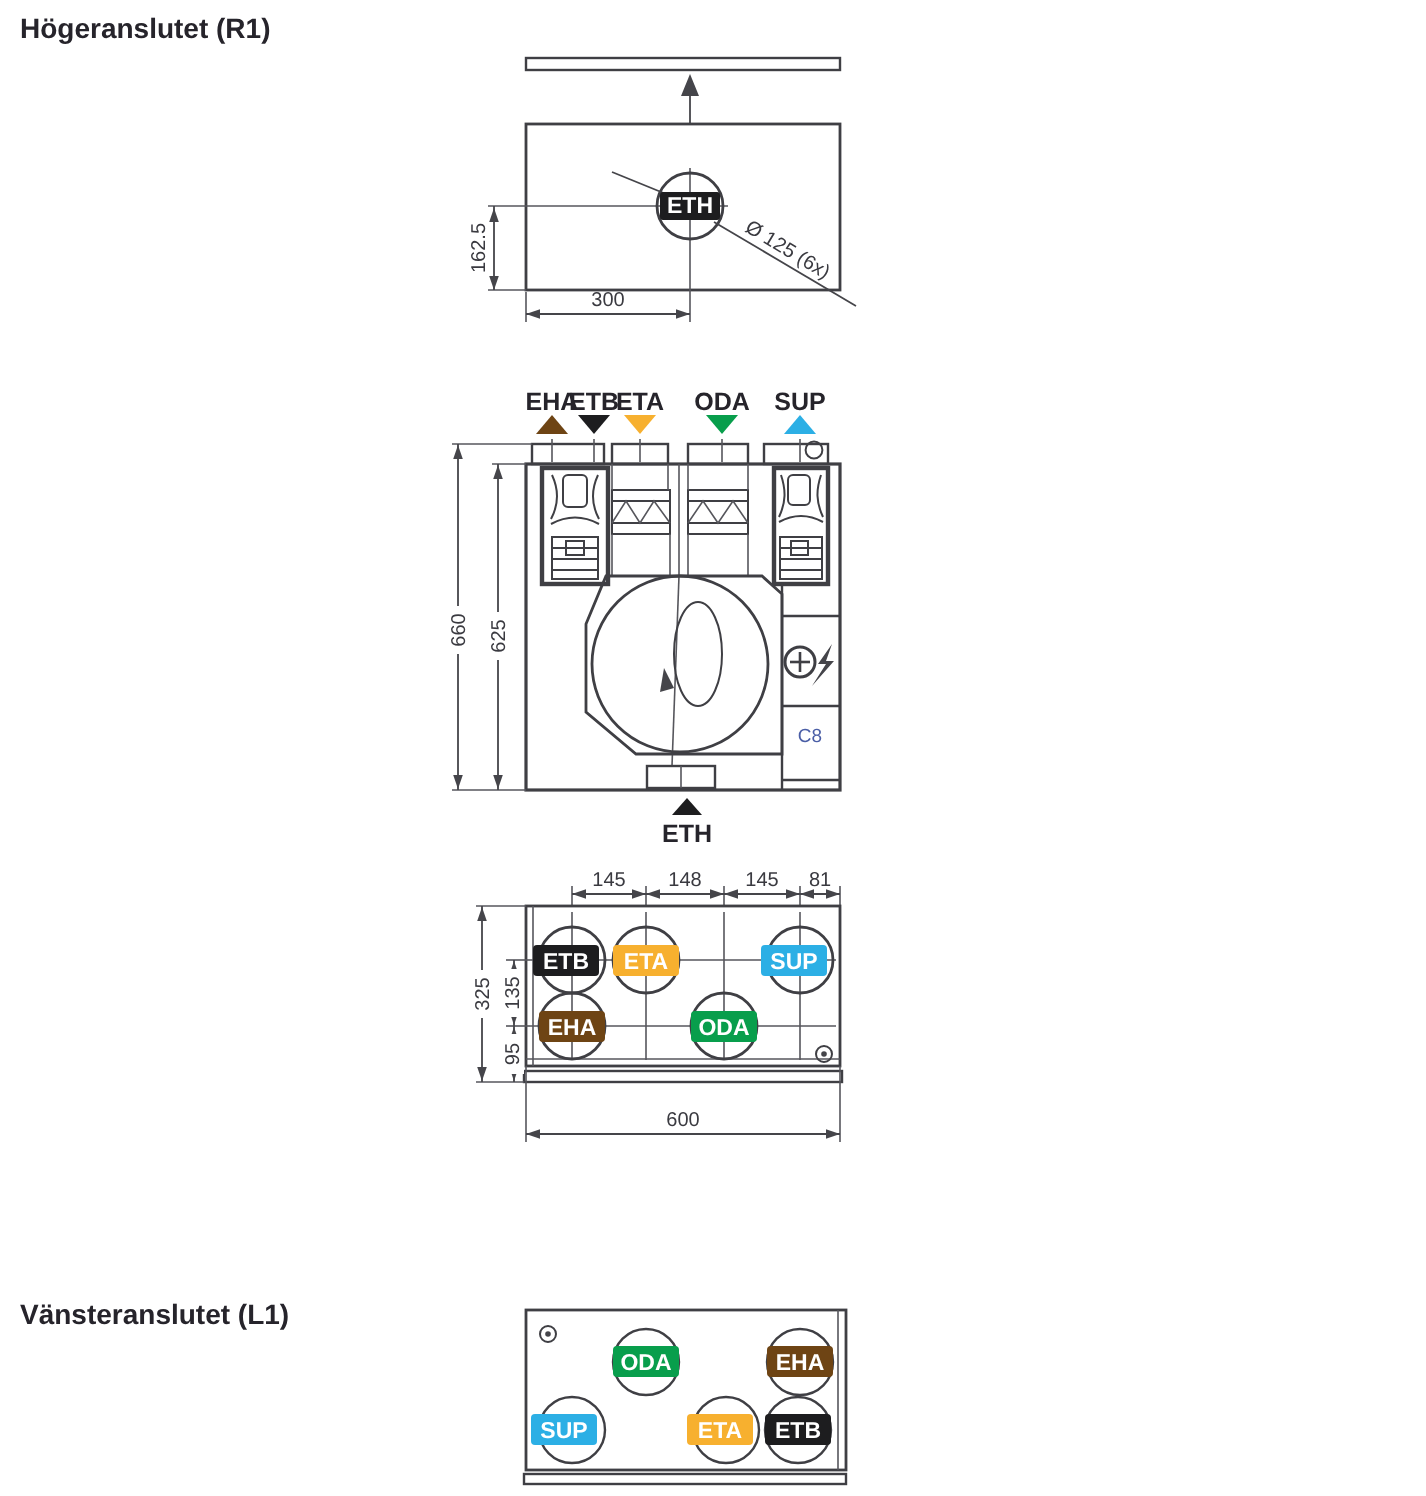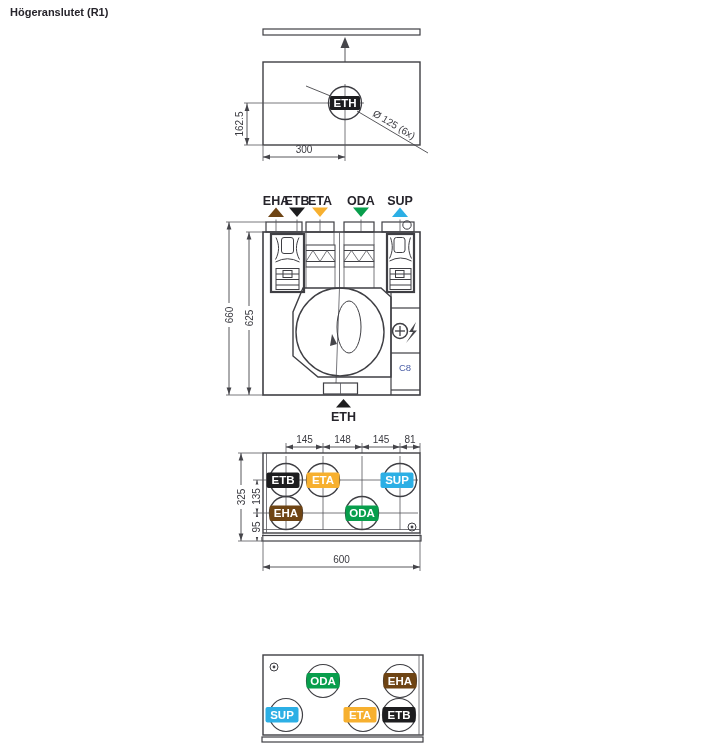--- a/index.html
+++ b/index.html
@@ -1,18 +1,18 @@
 <!DOCTYPE html>
 <html><head>
 <meta charset="utf-8">
 <style>
   html,body{margin:0;padding:0;background:#fff;}
   #page{position:relative;width:713px;height:748px;background:#ffffff;overflow:hidden;
         font-family:"Liberation Sans",sans-serif;}
-  .heading{position:absolute;left:10px;font-size:11px;font-weight:700;color:#26242b;}
+  .heading{position:absolute;left:10px;font-size:14px;font-weight:700;color:#26242b;}
   svg{position:absolute;left:0;top:0;overflow:visible;}
   .ln{stroke:#3f3f44;fill:none;stroke-width:1.4;}
   .tk{stroke-width:2.2;}
   .f{stroke-width:1;}
   .md{stroke-width:1.2;}
   .thin{stroke:#56565c;stroke-width:0.8;fill:none;}
   .dim{stroke:#45454a;stroke-width:0.9;fill:none;}
   .ah{fill:#45454a;stroke:none;}
   text{font-family:"Liberation Sans",sans-serif;}
   .dimtxt{font-size:10px;fill:#3a3a40;}
@@ -21,20 +21,21 @@
   .c8txt{font-size:9.5px;font-weight:400;}
   .whitefill{fill:#ffffff;}
   .bg{fill:#ffffff;stroke:none;}
 </style>
 </head>
 <body>
 
 <div id="page">
 
   <div class="heading" style="top:6px">Högeranslutet (R1)</div>
+  <div class="heading" style="top:649px">Vänsteranslutet (L1)</div>
 
   <svg width="713" height="748" viewBox="0 0 713 748">
 
     <g>
       <rect x="263" y="29" width="157" height="6" class="ln md whitefill"></rect>
       <polygon points="345,37 340.5,48 349.5,48" class="ah"></polygon>
       <line x1="345" y1="47" x2="345" y2="62" class="dim"></line>
       <rect x="263" y="62" width="157" height="83" class="ln"></rect>
       <line x1="244" y1="103" x2="364" y2="103" class="thin"></line>
       <line x1="345" y1="84" x2="345" y2="161" class="thin"></line>

